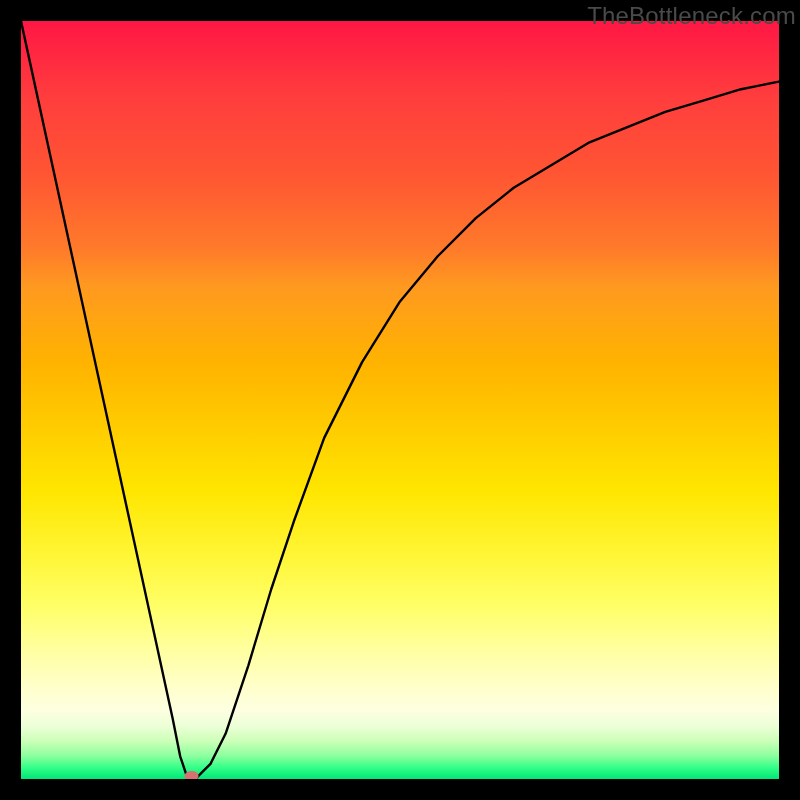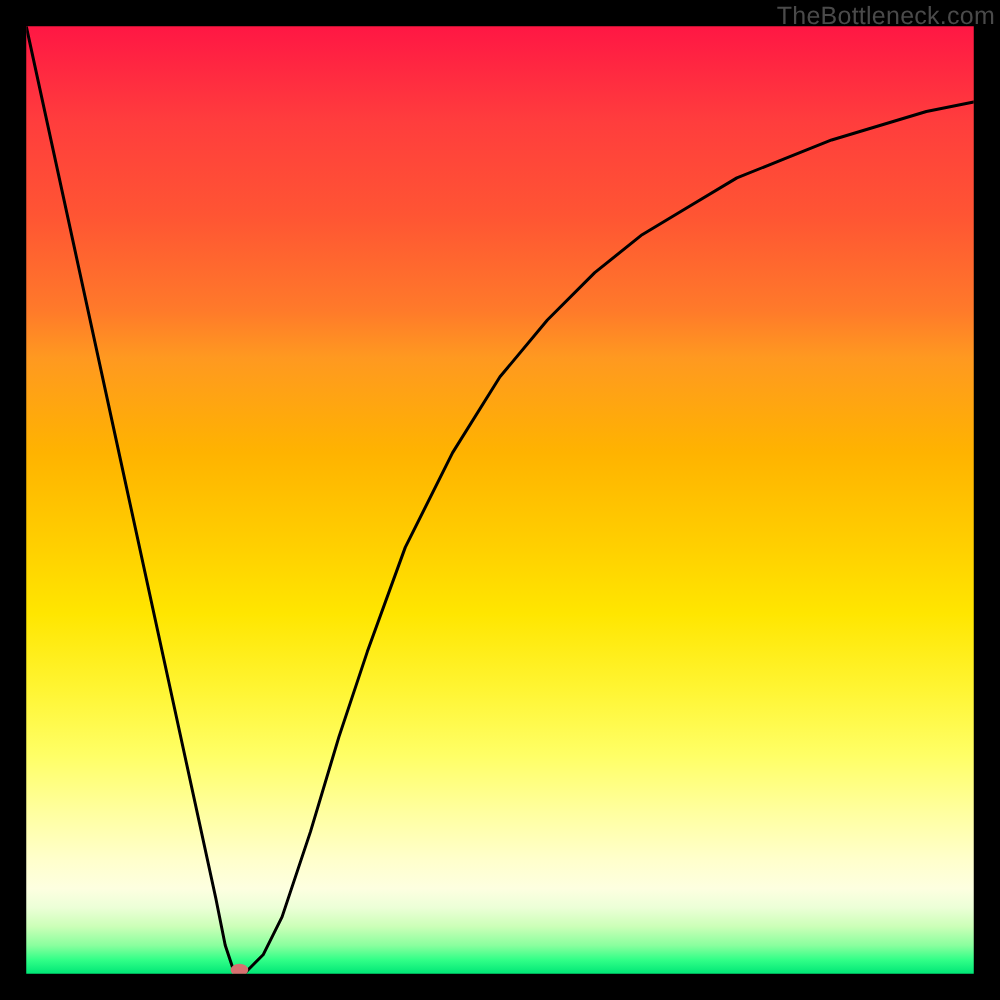--- a/index.html
+++ b/index.html
@@ -49,21 +49,21 @@
     top: 0;
     width: 758px;
     height: 758px;
   }
 
   .watermark {
     position: absolute;
     top: 2px;
     right: 4px;
     color: #4a4a4a;
-    font-size: 20px;
+    font-size: 24px;
     font-weight: 500;
     letter-spacing: 0.2px;
   }
 </style>
 </head>
 <body>
 
 <div class="frame">
   <div class="plot-area"></div>
   <svg class="curve-svg" viewBox="0 0 758 758" preserveAspectRatio="none">

